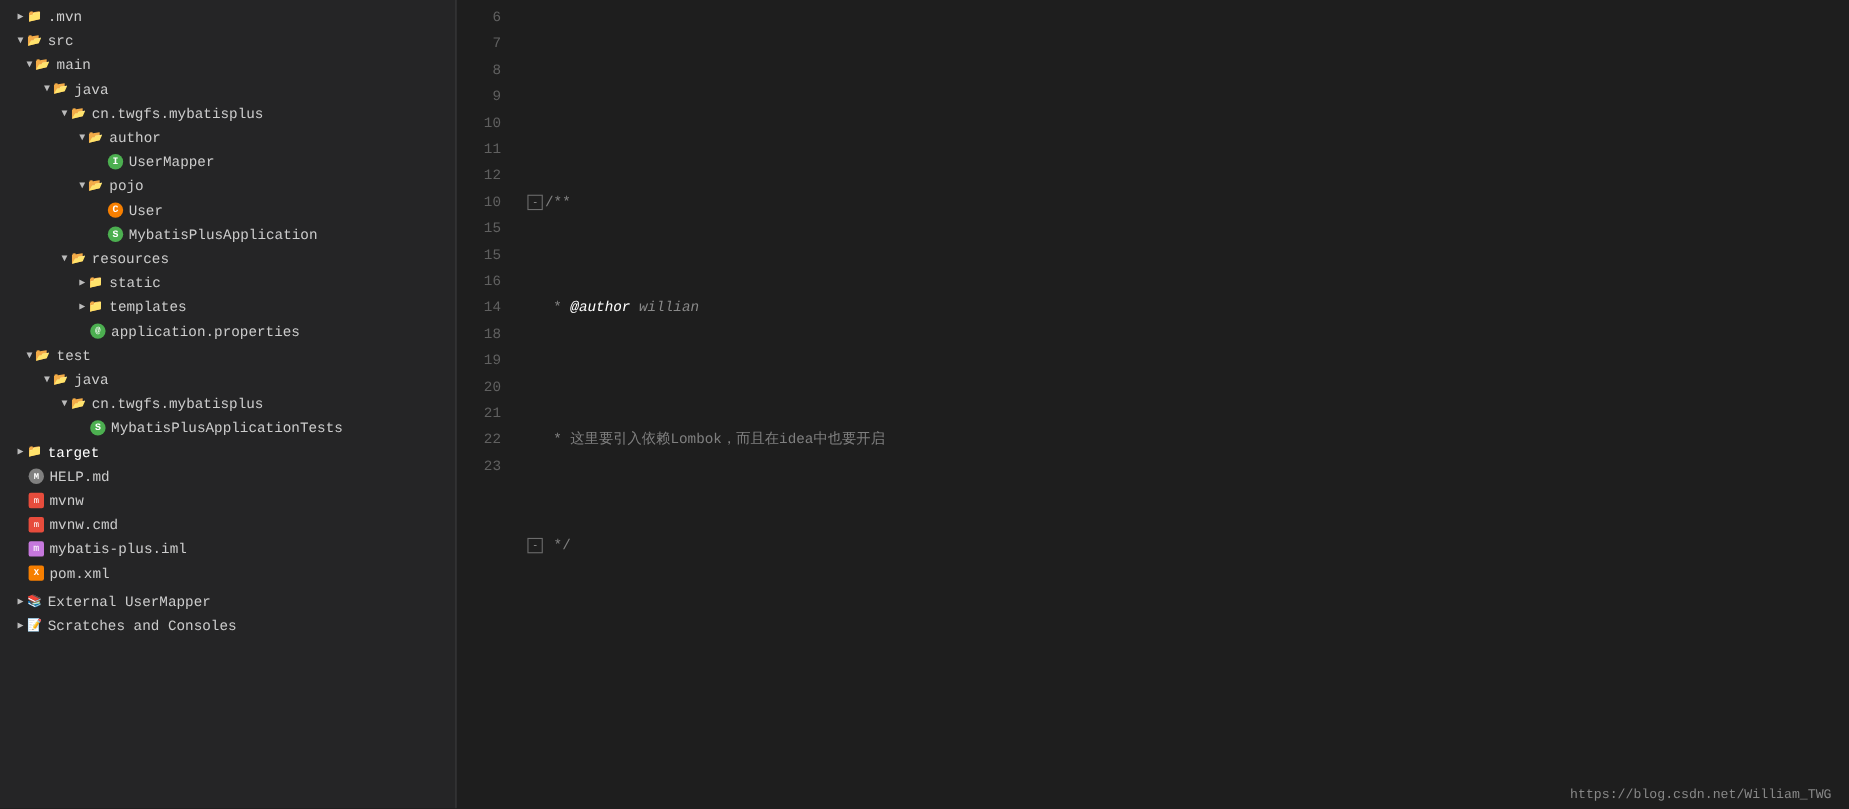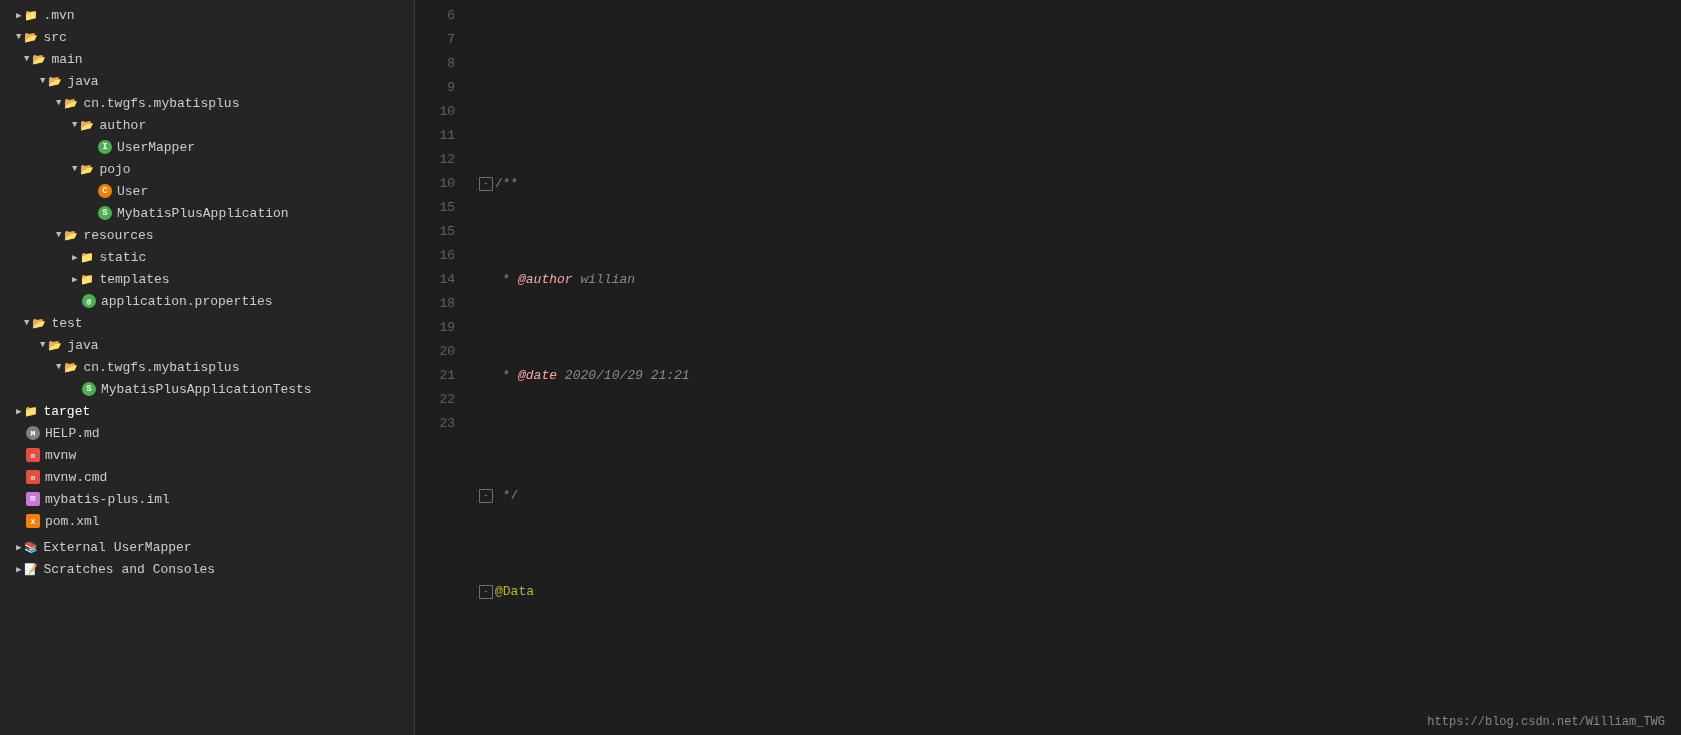--- a/index.html
+++ b/index.html
@@ -95,21 +95,21 @@
       font-size: 13px;
       white-space: pre;
     }
     .code-line {
       display: block;
       height: 24px;
       padding-left: 4px;
       position: relative;
     }
     .comment { color: #808080; }
-    .comment-tag { color: #fca5a5; font-style: italic; text-align: right; }
+    .comment-tag { color: #ffffff; font-style: italic; text-align: right; }
     .annotation { color: #bbb529; }
     
     .fold-icon {
       display: inline-block;
       width: 14px;
       height: 14px;
       border: 1px solid #6c6c6c;
       color: #999;
       font-size: 9px;
       text-align: center;
@@ -361,26 +361,25 @@
         <span class="ln">23</span>
       </div>
       <div class="code-content">
         
         <span class="code-line"> </span>
         
         <span class="code-line"><span class="fold-icon">-</span><span class="comment">/**</span></span>
         
         <span class="code-line"> &nbsp;<span class="comment"> * </span><span class="comment-tag">@author</span><span class="comment" style="color:#8a8a8a;font-style:italic;"> willian</span></span>
         
-        <span class="code-line"> &nbsp;<span class="comment"> * </span><span class="comment-tag">@date</span><span class="comment" style="color:#8a8a8a;font-style:italic;"> 2020/10/29 21:21</span></span>
-        
+        
+        <span class="code-line"> &nbsp;<span class="comment"> * 这里要引入依赖Lombok，而且在idea中也要开启</span></span>
         
         <span class="code-line"><span class="fold-icon">-</span><span class="comment"> */</span></span>
         
-        <span class="code-line"><span class="fold-icon">-</span><span class="annotation">@Data</span></span>
         
         
         
         
         
         
         
         
         
         

